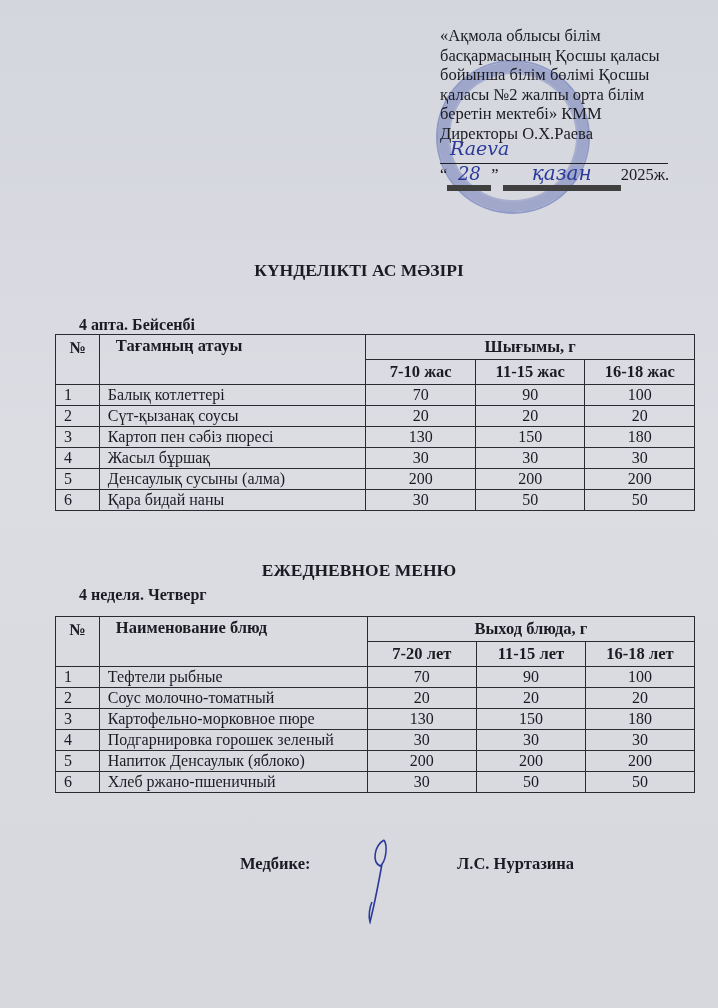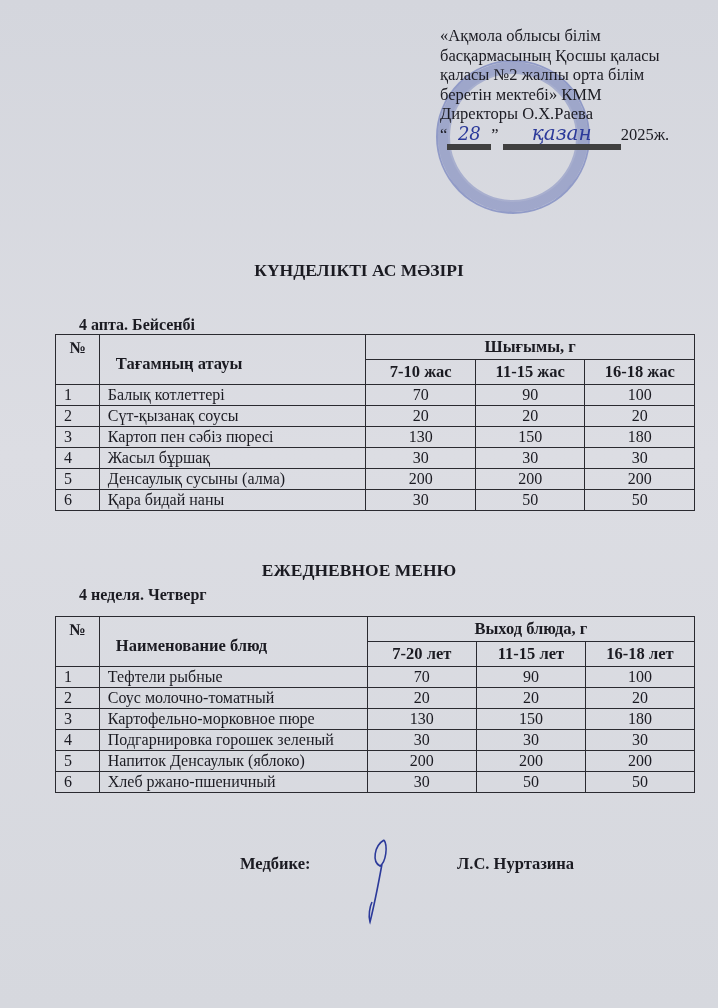--- a/index.html
+++ b/index.html
@@ -38,21 +38,21 @@
   }
   table.menu {
     position: absolute; left: 55px; width: 640px;
     border-collapse: collapse; font-size: 16px;
   }
   table.menu td, table.menu th {
     border: 1.3px solid #2a2a30; padding: 0 4px; height: 20px; line-height: 18px;
   }
   table.menu th { font-weight: bold; font-size: 16.5px; }
   table.menu th.num { width: 36px; text-align: center; vertical-align: top; padding-top: 4px; }
-  table.menu th.name { width: 256px; text-align: left; vertical-align: top; padding-top: 20px; padding-left: 16px; }
+  table.menu th.name { width: 256px; text-align: left; vertical-align: top; padding-top: 2px; padding-left: 16px; }
   table.menu th.group { text-align: center; height: 24px; }
   table.menu th.age { height: 24px; width: 105px; }
   table.menu td.n { text-align: left; padding-left: 8px; }
   table.menu td.dish { text-align: left; padding-left: 8px; }
   table.menu td.v { text-align: center; }
   .signature-row {
     position: absolute; top: 854px; left: 240px; font-weight: bold; font-size: 16.5px;
   }
   .signature-row .label { position: absolute; left: 0; white-space: nowrap; }
   .signature-row .sig {
@@ -60,23 +60,27 @@
   }
   .signature-row .nm { position: absolute; left: 217px; white-space: nowrap; }
 </style>
 </head>
 <body>
 
 <div class="stamp"></div>
 <div class="approval">
   <div class="line">«Ақмола облысы білім</div>
   <div class="line">басқармасының Қосшы қаласы</div>
+  <div class="line">бойынша білім бөлімі Қосшы</div>
   <div class="line">қаласы №2 жалпы орта білім</div>
   <div class="line">беретін мектебі» КММ</div>
   <div class="line">Директоры  О.Х.Раева</div>
+  <div class="sigline">
+    <span class="hand" style="position:absolute;left:10px;top:-4px;font-size:19px;">Raeva</span>
+  </div>
   <div class="dateline">
     <span>“</span><span class="blank" style="width:44px;text-align:center;"><span class="hand" style="font-size:18px;">28</span></span><span>”</span><span class="blank" style="width:118px;text-align:center;margin-left:4px;"><span class="hand" style="font-size:20px;">қазан</span></span><span>2025ж.</span>
   </div>
 </div>
 
 <div class="title" style="top:260px;">КҮНДЕЛІКТІ АС МӘЗІРІ</div>
 <div class="subtitle" style="top:316px;">4  апта. Бейсенбі</div>
 <table class="menu" style="top:334px;">
   <tbody>
       <tr>

